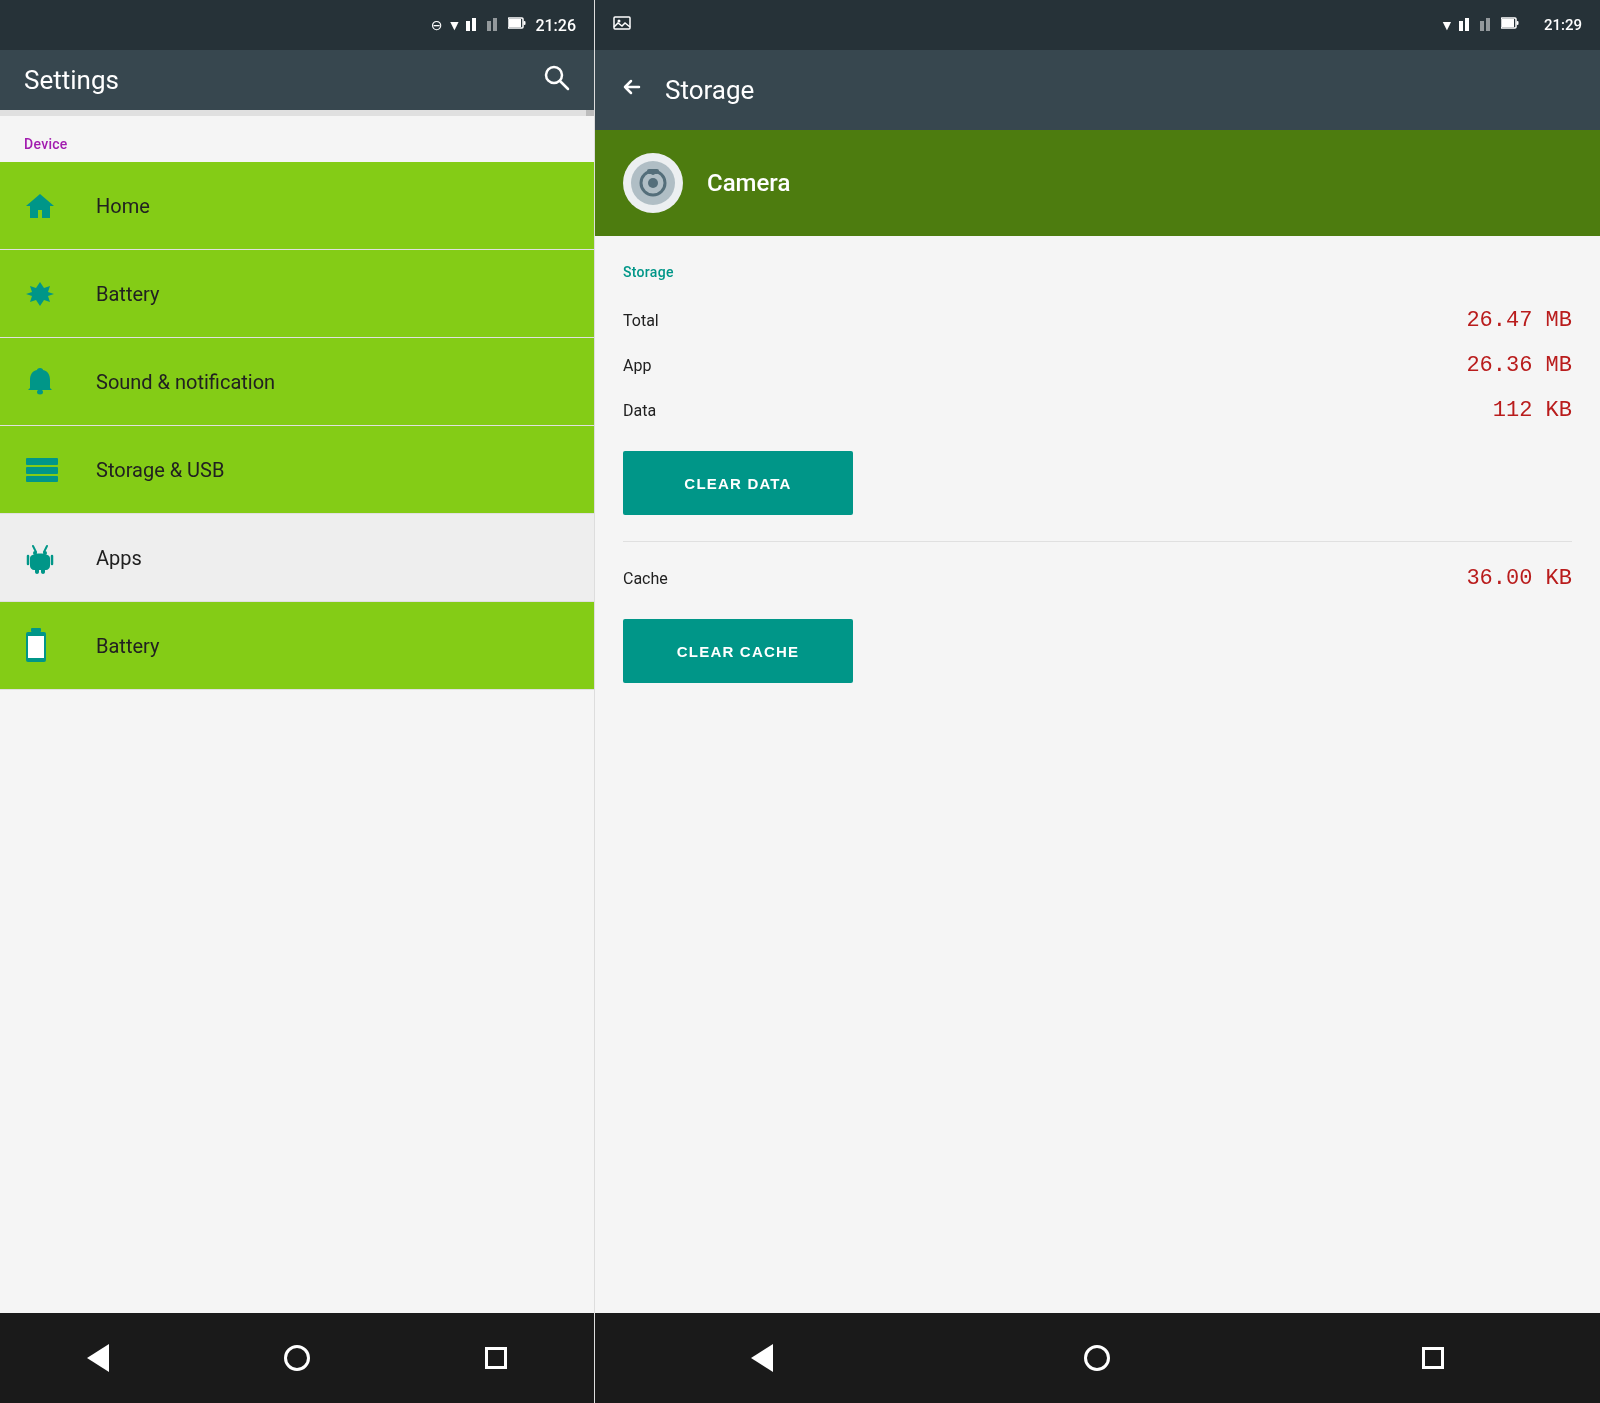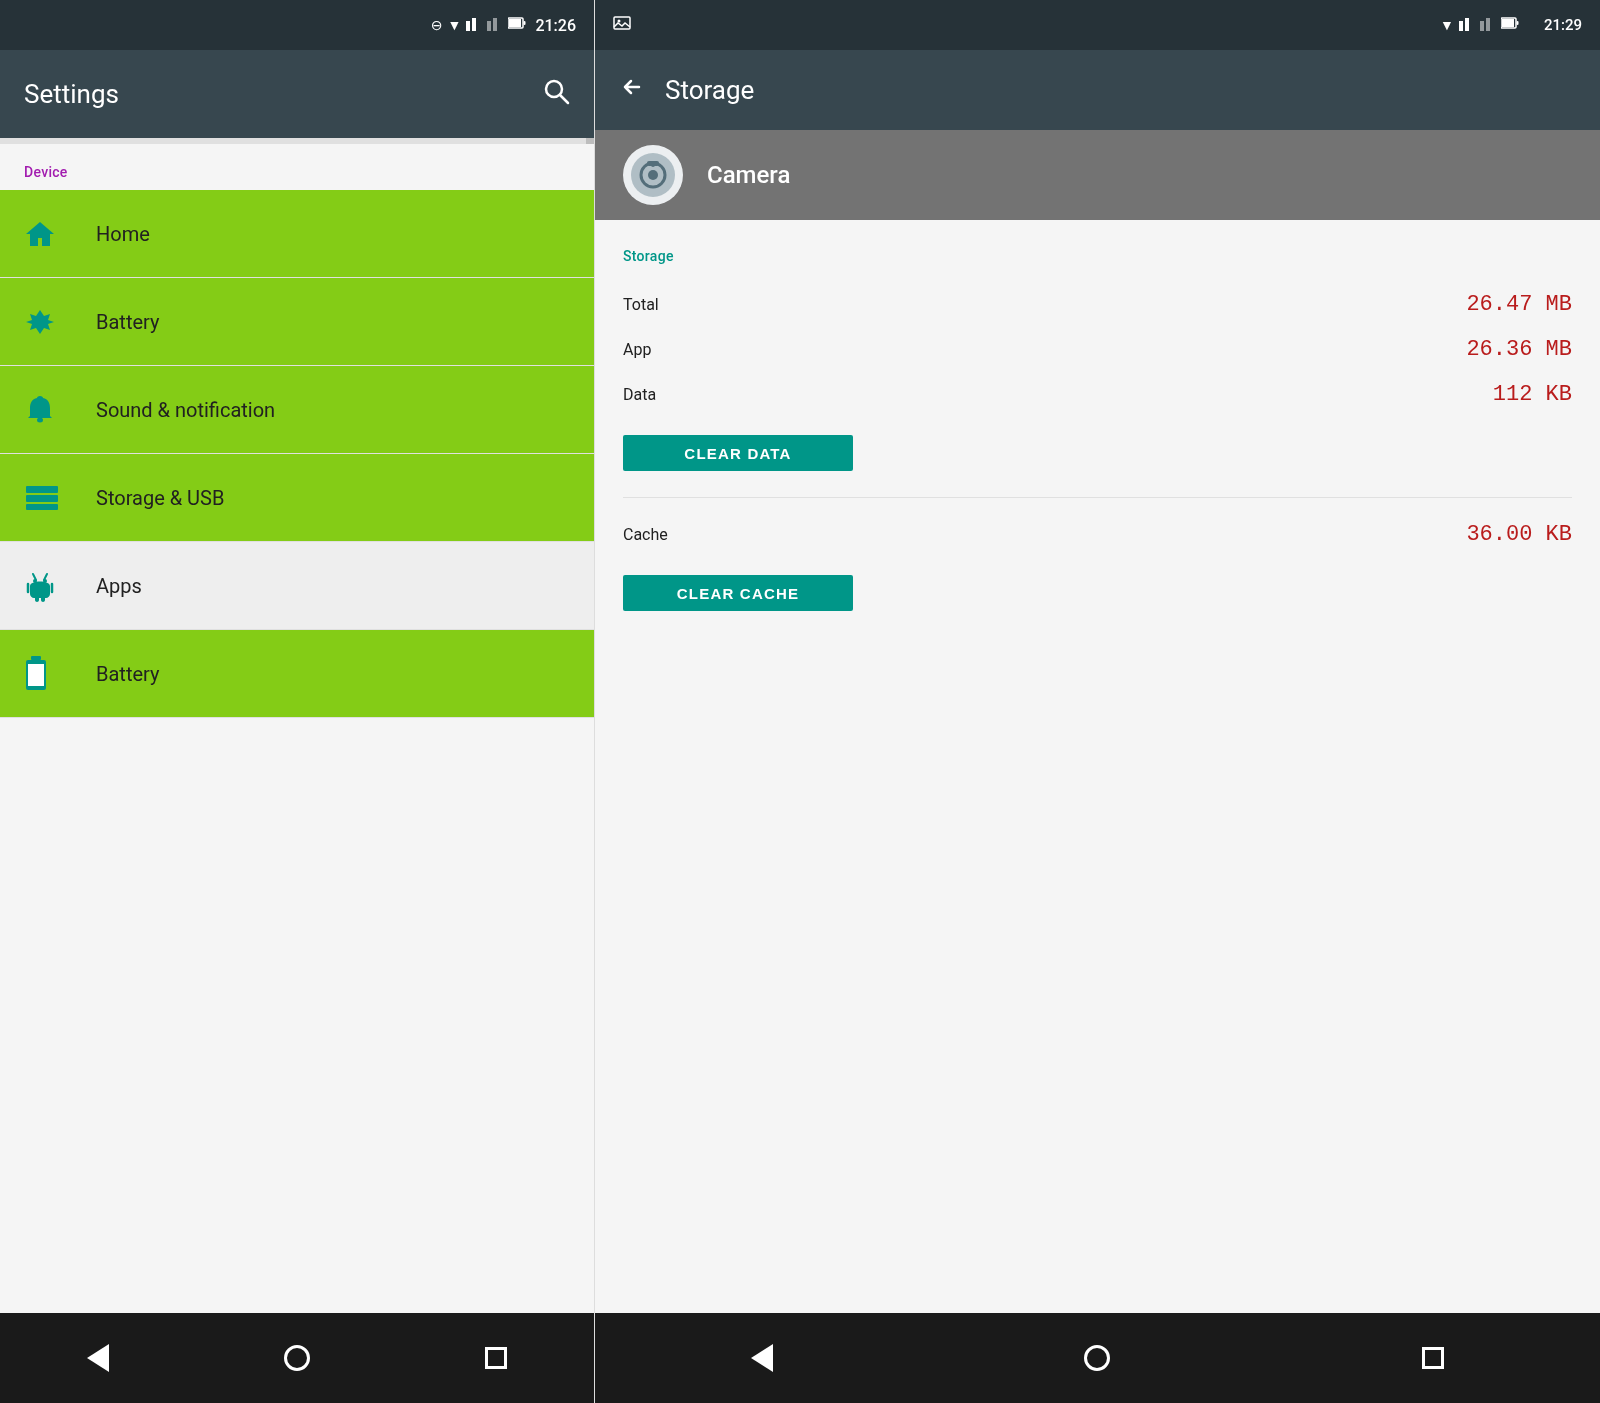--- a/index.html
+++ b/index.html
@@ -36,21 +36,21 @@
       display: flex;
       align-items: center;
       gap: 5px;
       color: white;
       font-size: 15px;
       font-weight: 500;
     }
 
     .header-bar {
       background: #37474f;
-      height: 88px;
+      height: 60px;
       display: flex;
       align-items: center;
       justify-content: space-between;
       padding: 0 24px;
     }
 
     .header-title {
       color: white;
       font-size: 26px;
       font-weight: 400;
@@ -175,22 +175,22 @@
       cursor: pointer;
     }
 
     .right-header-title {
       color: white;
       font-size: 26px;
       font-weight: 400;
     }
 
     .app-header {
-      background: #737373;
-      height: 90px;
+      background: #4d7c0f;
+      height: 106px;
       display: flex;
       align-items: center;
       padding: 10px 28px;
       gap: 24px;
     }
 
     .app-icon-container {
       width: 60px;
       height: 60px;
       background: #eceff1;
@@ -243,21 +243,21 @@
     .action-button {
       display: inline-flex;
       align-items: center;
       justify-content: center;
       background: #009688;
       color: white;
       font-size: 15px;
       font-weight: 700;
       letter-spacing: 1.2px;
       padding: 0 32px;
-      height: 36px;
+      height: 64px;
       border: none;
       cursor: pointer;
       margin: 18px 0;
       border-radius: 2px;
       min-width: 230px;
     }
 
     .divider {
       height: 1px;
       background: #e0e0e0;

